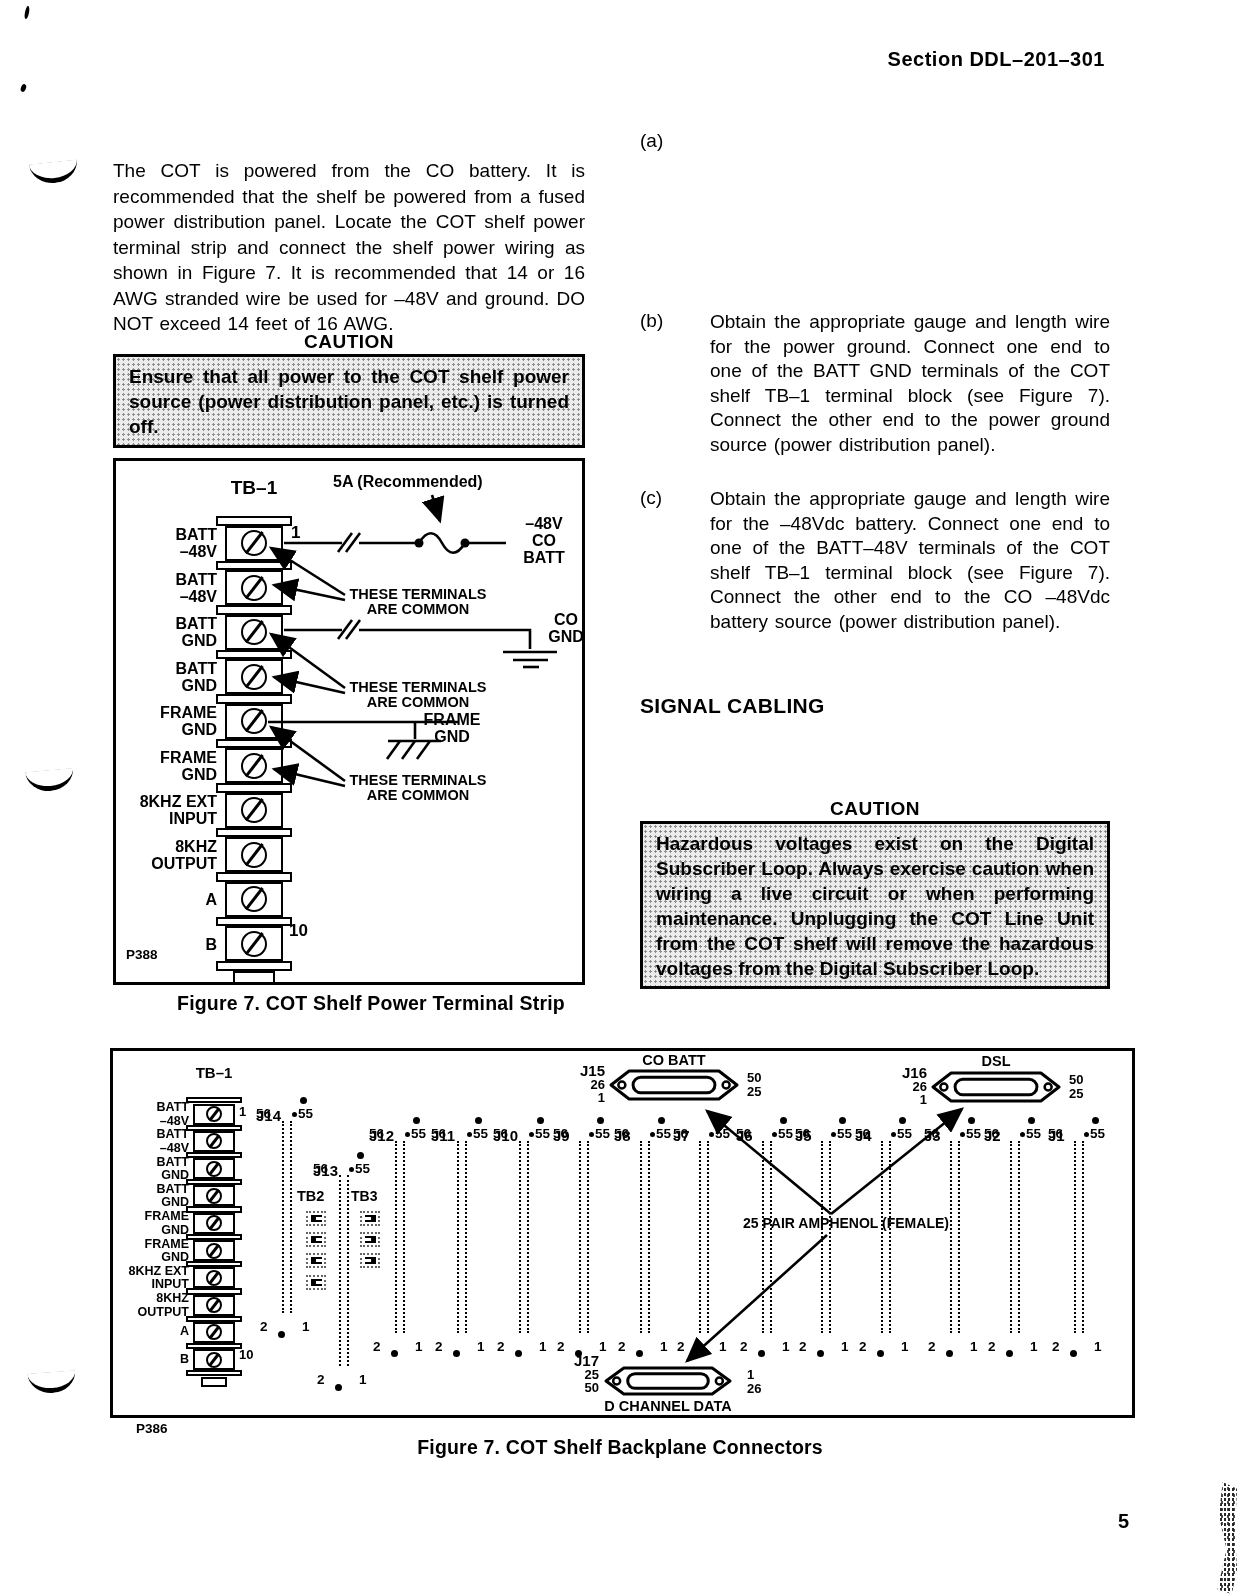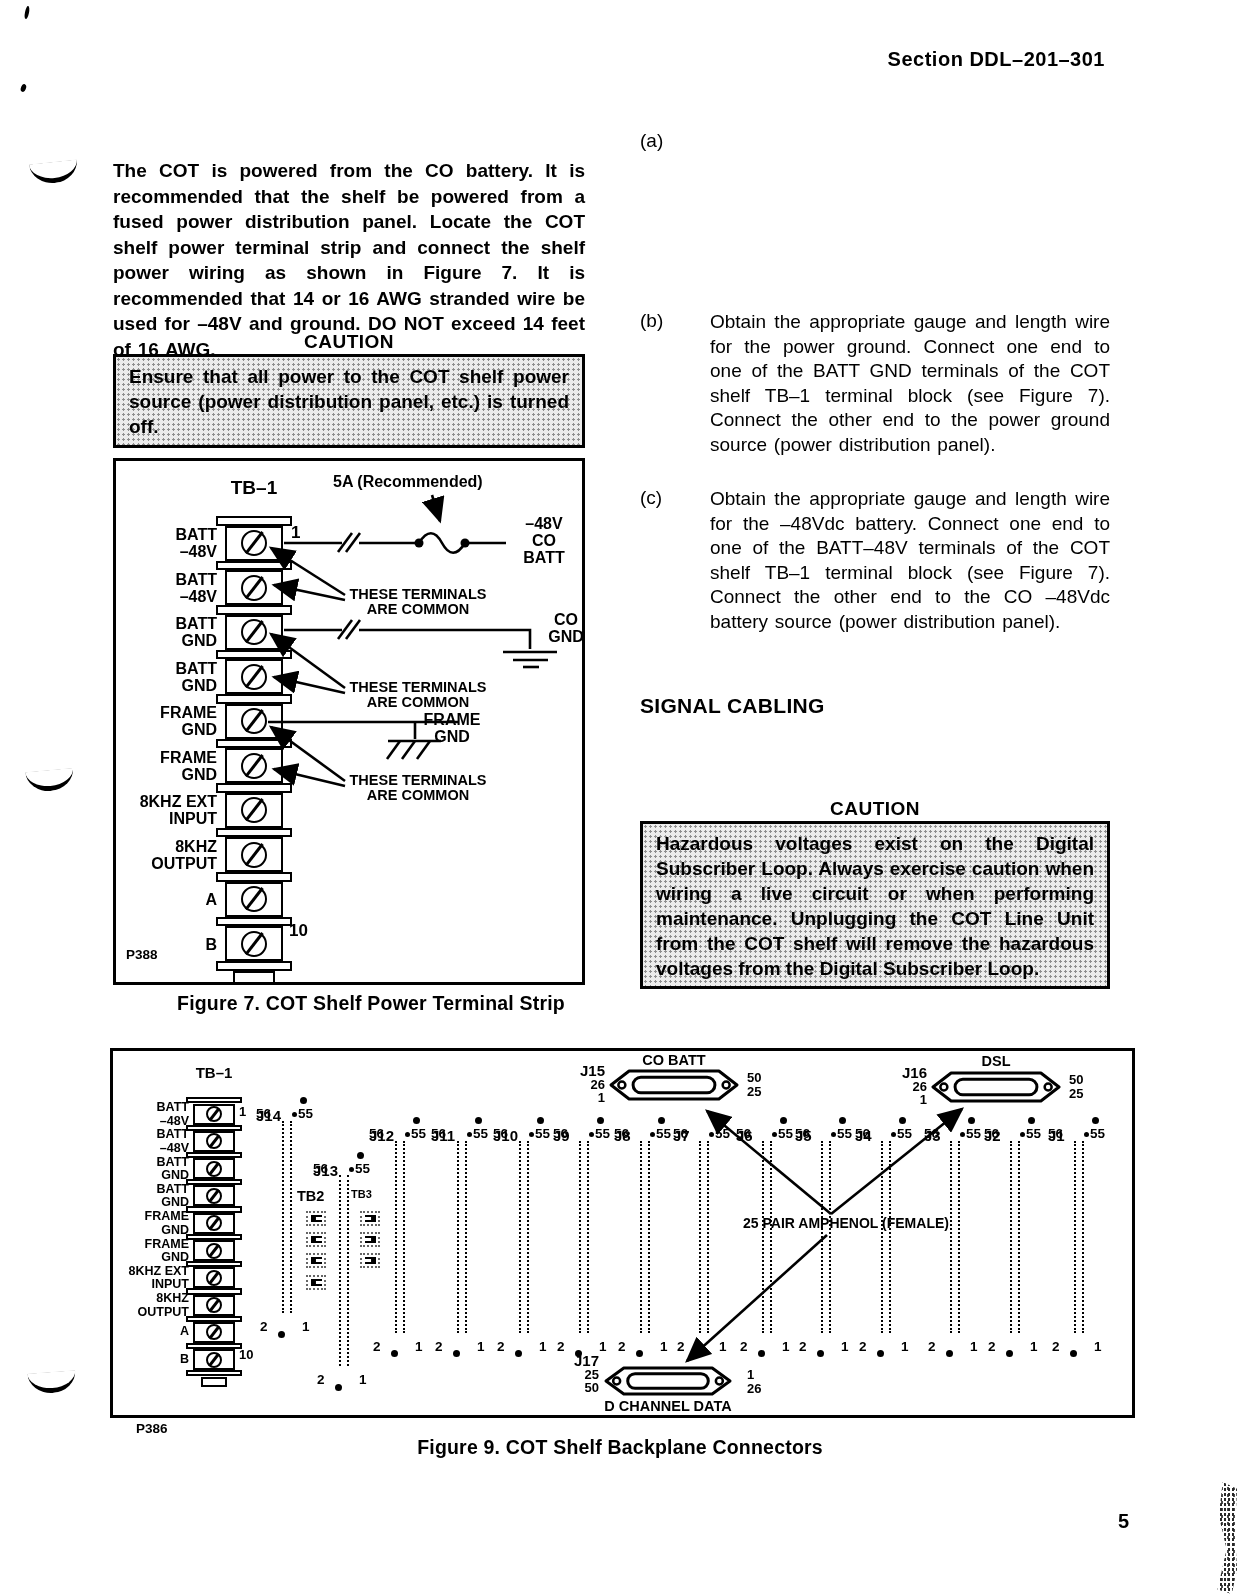--- a/index.html
+++ b/index.html
@@ -1,19 +1,19 @@
 <!DOCTYPE html>
 <html><head>
 <meta charset="utf-8">
 <style>
   html,body{margin:0;padding:0;background:#fff;}
   .page{position:relative;width:1238px;height:1594px;background:#fff;color:#000;
         font-family:"Liberation Sans",sans-serif;overflow:hidden;}
   .abs{position:absolute;}
-  .just{text-align:justify;font-weight:bold;}
+  .just{text-align:justify;}
   .ctr{text-align:center;}
   .rt{text-align:right;}
   .pre{white-space:pre-line;}
   .hdr{font-size:20px;font-weight:700;letter-spacing:.5px;}
   .h2{font-size:21px;font-weight:700;letter-spacing:.3px;}
   .body{font-size:19px;line-height:25.5px;word-spacing:1.5px;}
   .step{display:flex;}
   .stepmark{width:70px;flex:0 0 70px;font-size:19px;}
   .steptext{flex:1;font-size:19px;line-height:24.5px;text-align:justify;word-spacing:1.5px;}
   .cauhead{font-size:19px;font-weight:700;text-align:center;letter-spacing:.5px;}
@@ -257,21 +257,21 @@
         </svg></div>
     <div class="stack13" style="left:634px;top:317px;">
       <div>1</div>
       <div>26</div>
     </div>
     <div class="conlab ctr" style="left:455px;top:347px;width:200px;font-size:14.5px;">D CHANNEL DATA</div>
 
     <div class="conlab ctr" style="left:626px;top:164px;width:214px;font-size:14px;">25 PAIR AMPHENOL (FEMALE)</div>
 
     <div class="conlab" style="left:184px;top:137px;font-size:14.5px;">TB2</div>
-    <div class="conlab" style="left:238px;top:137px;font-size:11px;">TB3</div>
+    <div class="conlab" style="left:238px;top:137px;font-size:14px;">TB3</div>
   <div class="tlabel" style="left: 0px; top: 63px; width: 76px; font-size: 12.5px; line-height: 13.5px;">BATT
 –48V</div>
       <div class="tlabel" style="left: 0px; top: 90.3px; width: 76px; font-size: 12.5px; line-height: 13.5px;">BATT
 –48V</div>
       <div class="tlabel" style="left: 0px; top: 117.6px; width: 76px; font-size: 12.5px; line-height: 13.5px;">BATT
 GND</div>
       <div class="tlabel" style="left: 0px; top: 144.9px; width: 76px; font-size: 12.5px; line-height: 13.5px;">BATT
 GND</div>
       <div class="tlabel" style="left: 0px; top: 172.2px; width: 76px; font-size: 12.5px; line-height: 13.5px;">FRAME
 GND</div>
@@ -507,16 +507,16 @@
           <marker id="ah8" markerWidth="11" markerHeight="9" refX="9" refY="4.5" orient="auto">
             <path d="M0,0 L10,4.5 L0,9 z" fill="#000"></path>
           </marker>
         </defs>
         <path d="M718 163 L594 60" fill="none" stroke="#000" stroke-width="2.6" marker-end="url(#ah8)"></path>
         <path d="M718 163 L849 58" fill="none" stroke="#000" stroke-width="2.6" marker-end="url(#ah8)"></path>
         <path d="M714 184 L574 310" fill="none" stroke="#000" stroke-width="2.6" marker-end="url(#ah8)"></path>
       </svg>
     </div>
   <div class="abs pid" style="left:136px;top:1421px;">P386</div>
-  <div class="abs figcap" style="left:300px;top:1436px;width:640px;">Figure 9. COT Shelf Backplane Connectors</div>
+  <div class="abs figcap" style="left:300px;top:1436px;width:640px;">Figure 7. COT Shelf Backplane Connectors</div>
 
   <div class="abs pageno" style="left:1118px;top:1510px;">5</div>
 </div>
 
 </body></html>

